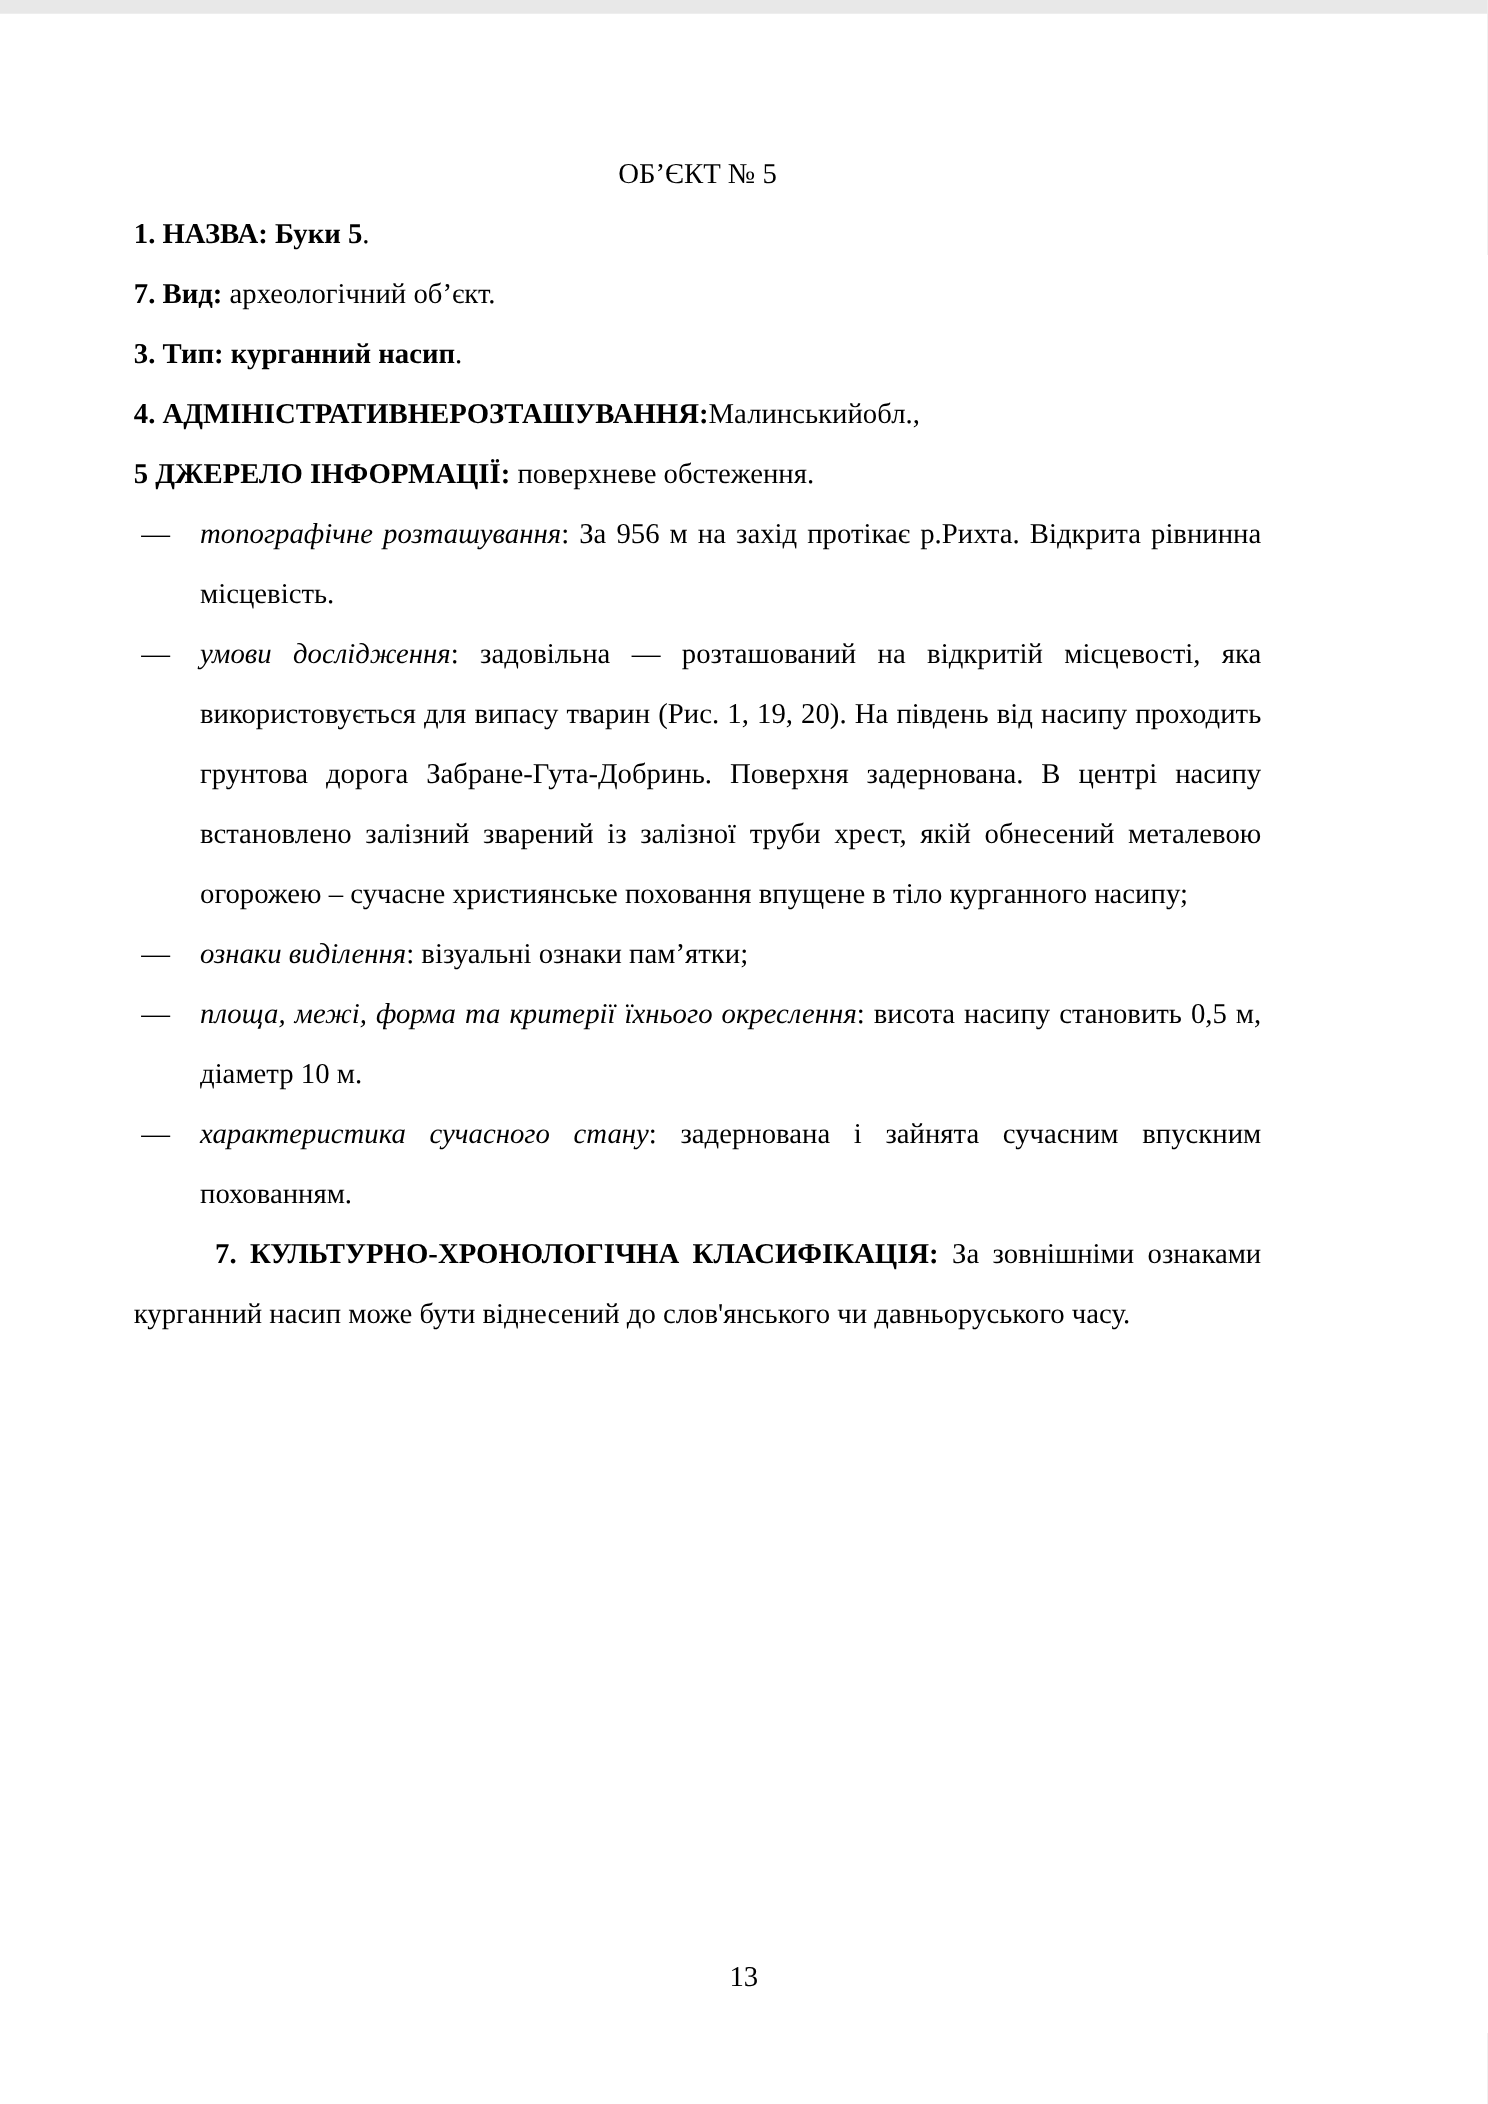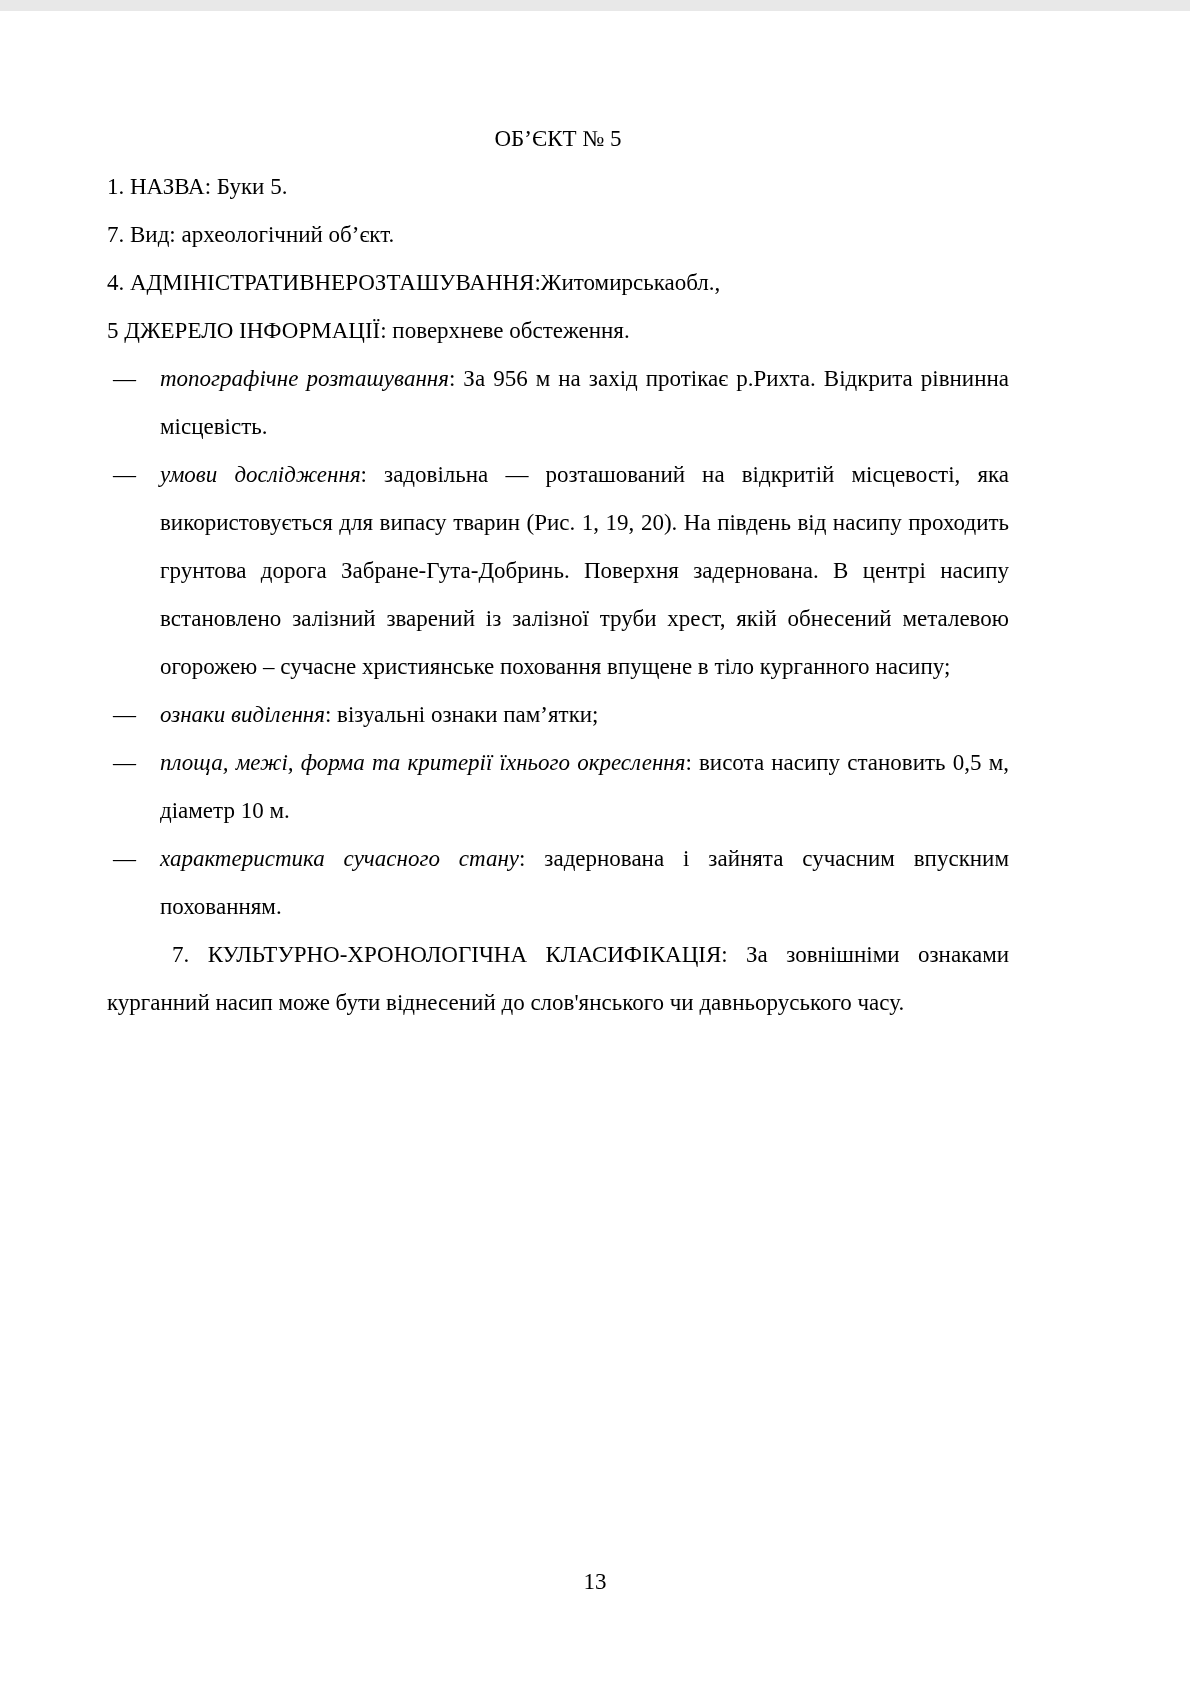--- a/index.html
+++ b/index.html
@@ -16,21 +16,21 @@
     overflow: hidden;
   }
   .content {
     position: absolute;
     left: 107px;
     top: 104px;
     width: 902px;
   }
   .doc-title { text-align: center; }
   p, .line-block { margin: 0; padding: 0; }
-  b { font-weight: normal; }
+  b { font-weight: bold; }
   i { font-style: italic; }
   
   .spread-line {
     display: flex;
     width: 100%;
   }
   .cont-indent { padding-left: 53px; }
   
   .dash-entry {
     position: relative;
@@ -59,26 +59,27 @@
 
 <div class="page">
   <div class="content">
 
     <div class="doc-title">ОБ’ЄКТ № 5</div>
 
     <p class="line-block"><b>1. НАЗВА: Буки 5</b><span>.</span></p>
 
     <p class="line-block"><b>7. Вид:</b><span> археологічний об’єкт.</span></p>
 
+    <p class="line-block"><b>3. Тип: курганний насип</b><span>.</span></p>
 
     <div class="line-block">
       <div class="spread-line">
         <b>4. АДМІНІСТРАТИВНЕ</b>
         <b>РОЗТАШУВАННЯ:</b>
-        <span>Житомирська</span>
+        <span>Малинський</span>
         <span>обл.,</span>
       </div>
     </div>
 
     <p class="line-block"><b>5 ДЖЕРЕЛО ІНФОРМАЦІЇ:</b><span> поверхневе обстеження.</span></p>
 
 
     <div class="dash-entry">
       <span class="dash-marker">—</span>
       <i>топографічне розташування</i><span>: За 956 м на захід протікає р.Рихта. Відкрита рівнинна місцевість.</span>

